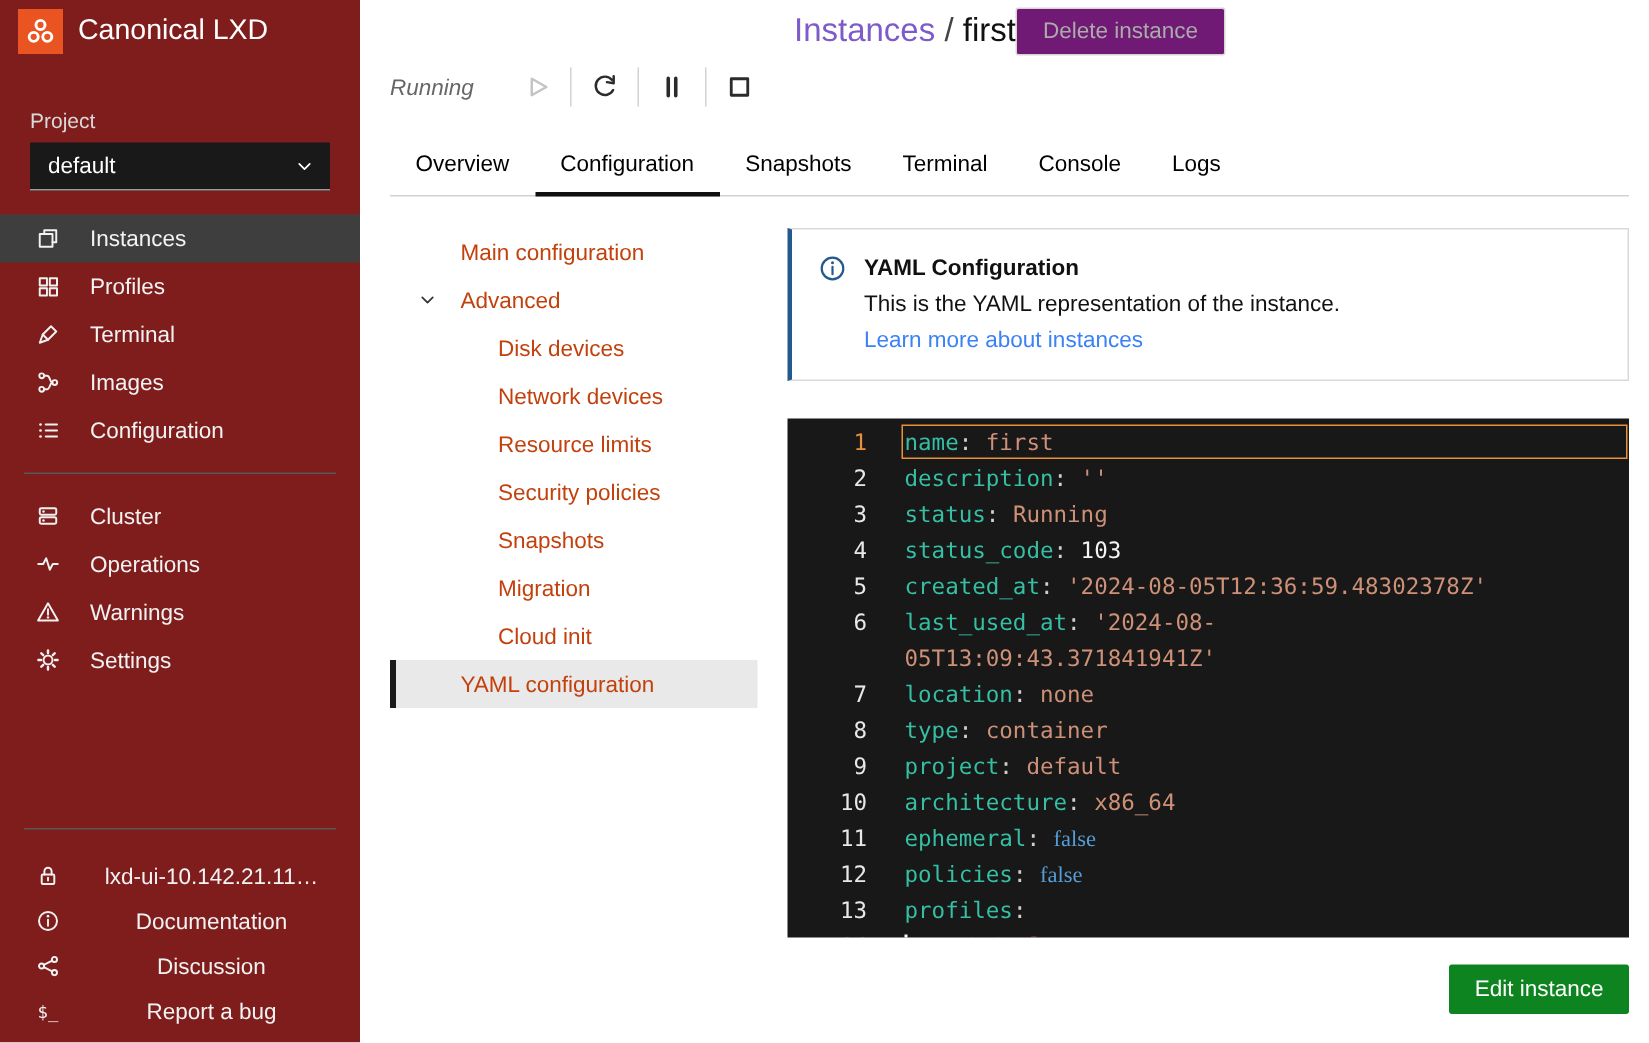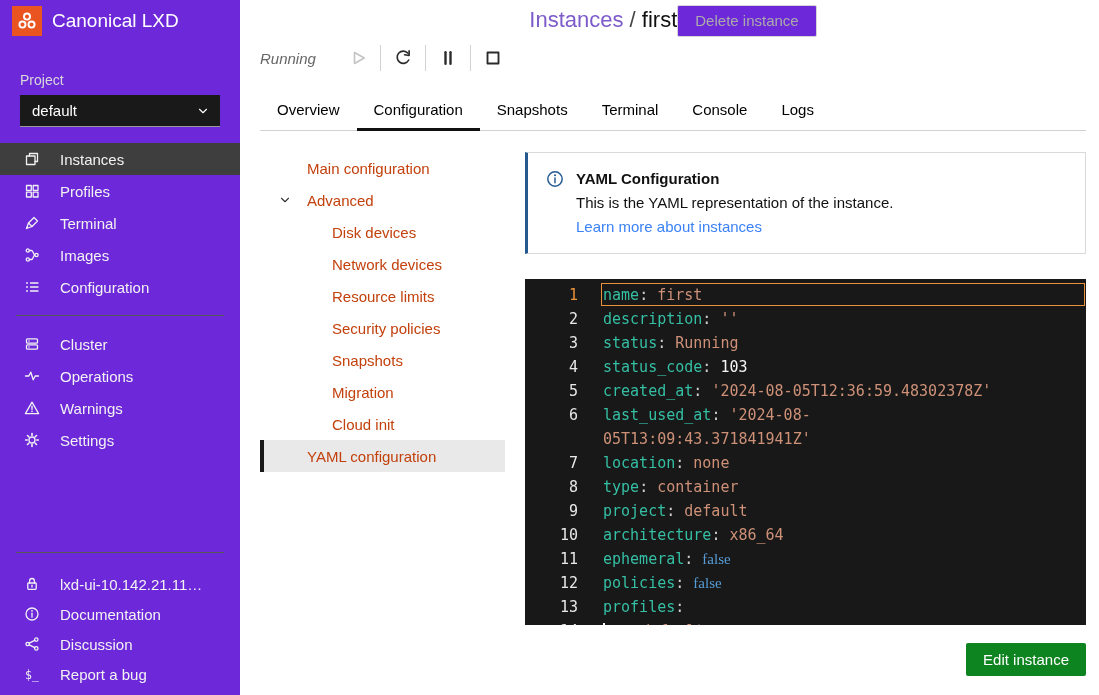--- a/index.html
+++ b/index.html
@@ -5,50 +5,50 @@
   * { box-sizing: border-box; }
   html, body { margin:0; padding:0; overflow:hidden; }
   body {
     width:1099px; height:695px;
     font-family:"Liberation Sans","DejaVu Sans",sans-serif;
     background:#fff; color:#111; font-size:15px;
   }
   .page { display:flex; width:100%; height:100%; }
 
   
-  .sidebar { width:240px; min-width:240px; background:#6d28d9; color:#f2f2f2; display:flex; flex-direction:column; }
+  .sidebar { width:240px; min-width:240px; background:#7f1d1d; color:#f2f2f2; display:flex; flex-direction:column; }
   .logo-row { display:flex; align-items:center; gap:10px; padding:4px 12px; height:42px; }
   .logo-mark { width:30px; height:30px; background:#E95420; display:flex; align-items:center; justify-content:center; flex:none; }
   .logo-mark svg { width:22px; height:22px; }
   .logo-text { font-size:19px; color:#fff; white-space:nowrap; }
   .project { padding:0 20px; margin-top:30px; }
   .project-label { display:block; font-size:14px; color:#d9d9d9; margin-bottom:7px; }
   .project-select { height:32px; background:#191919; border-bottom:1px solid #9a9a9a; display:flex; align-items:center; justify-content:space-between; padding:0 10px 0 12px; cursor:pointer; color:#fff; }
   .project-select .icon { width:14px; height:14px; color:#fff; }
   nav.snav { margin-top:16px; }
   .nav-item { display:flex; align-items:center; height:32px; padding:0 18px 0 24px; gap:20px; cursor:pointer; color:#f2f2f2; }
   .nav-item.active { background:#3e3e3e; }
   .nav-icon { width:16px; height:16px; flex:none; }
   .nav-label { flex:1; white-space:nowrap; overflow:hidden; text-overflow:ellipsis; }
   .nav-chevron { width:13px; height:13px; flex:none; }
   .icon { display:inline-flex; }
   .icon svg { width:100%; height:100%; }
   .side-divider { border:none; border-top:1px solid #575757; margin:12px 16px; }
   .side-spacer { flex:1; }
   .sidebar .footer-nav { margin:4px 0 6px; }
-  .sidebar .footer-nav .nav-item { height:30px; }
+  .sidebar .footer-nav .nav-item { height:30px;text-align:center; }
 
   
   .main { flex:1; display:flex; flex-direction:column; padding:0 13px 0 20px; min-width:0; }
   .title-row { display:flex; justify-content:center; align-items:flex-start; padding-top:5px; }
   .breadcrumb { font-size:22px; font-weight:400; margin:0; line-height:30px; }
   .crumb-link { color:#7d5bc9; cursor:pointer; }
   .crumb-sep { color:#444; }
   .crumb-current { color:#111; }
-  .delete-btn { font-size:15px; color:#ababab; border:1px solid #d5d5d5; background:#6d28d9; padding:6px 17px; border-radius:2px; line-height:18px; }
+  .delete-btn { font-size:15px; color:#ababab; border:1px solid #d5d5d5; background:#701a75; padding:6px 17px; border-radius:2px; line-height:18px; }
   .status-row { display:flex; align-items:center; margin-top:7px; height:28px; }
   .status-text { font-style:italic; color:#666; width:88px; }
   .ctl { width:20px; height:20px; display:inline-flex; cursor:pointer; }
   .ctl.disabled { color:#c4c4c4; cursor:default; }
   .ctl.dark { color:#2b2b2b; }
   .vsep { width:1px; height:26px; background:#d2d2d2; margin:0 12px; }
 
   .tabs { display:flex; margin-top:19px; border-bottom:1px solid #d2d2d2; }
   .tab { padding:10px 17px 12px; color:#000000; cursor:pointer; position:relative; white-space:nowrap; }
   .tab.active::after { content:""; position:absolute; left:0; right:0; bottom:-1px; height:3px; background:#101010; }

